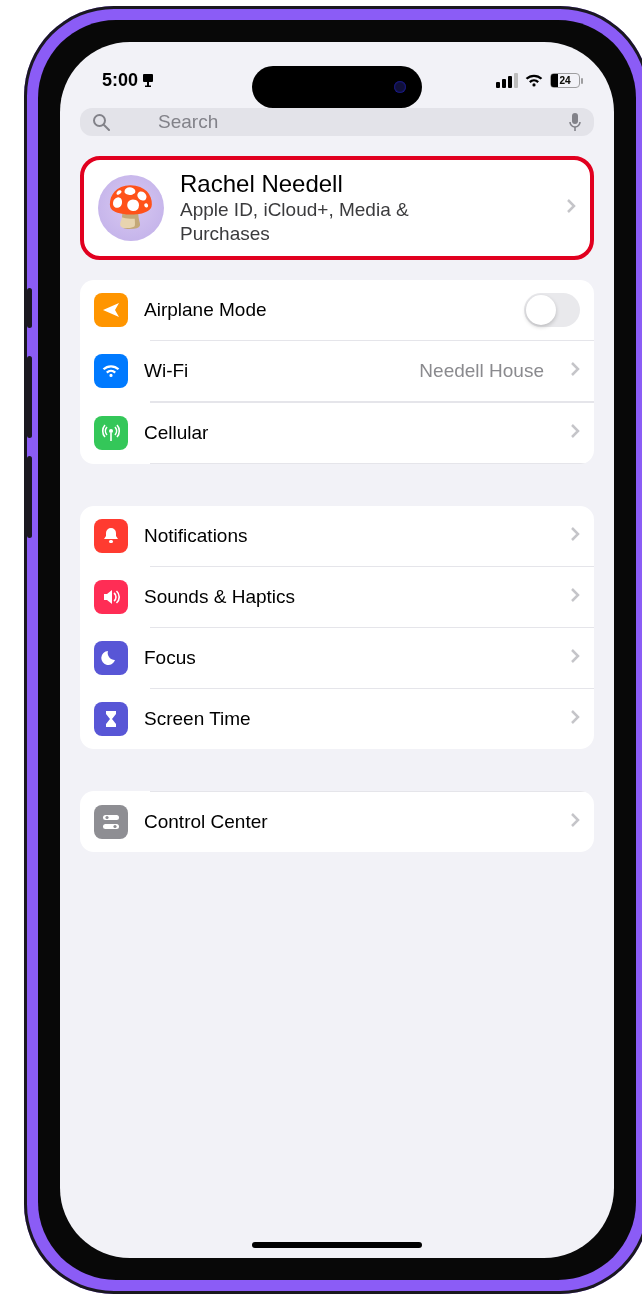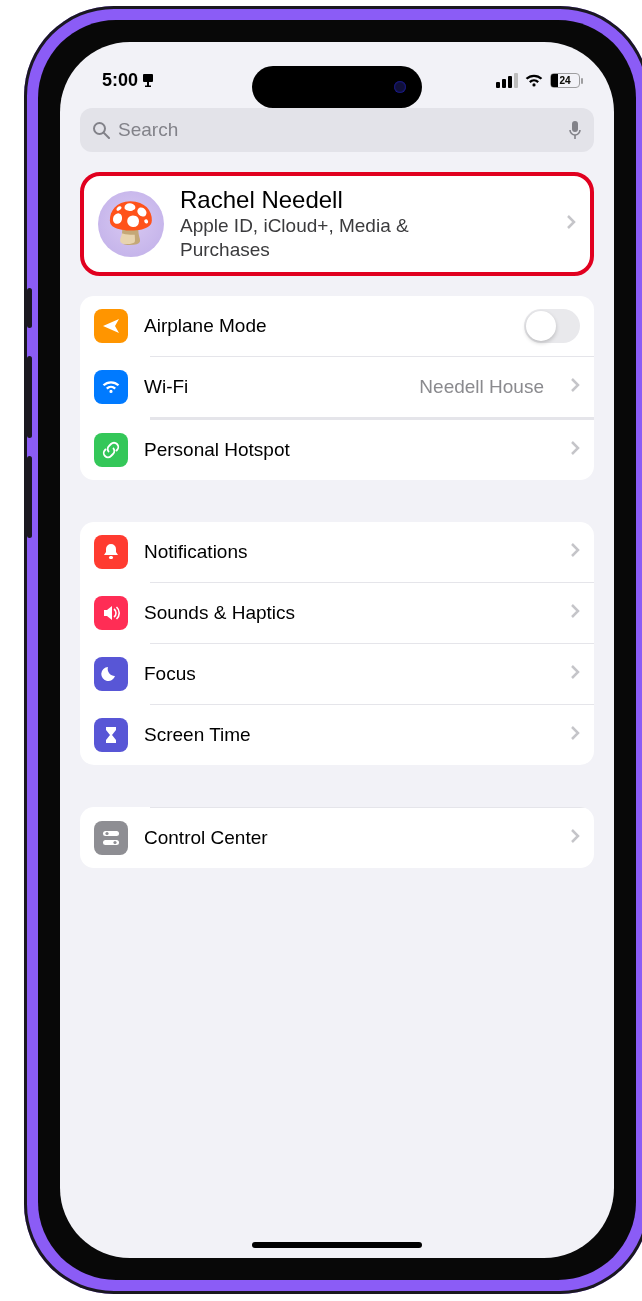--- a/index.html
+++ b/index.html
@@ -78,27 +78,28 @@
 
   
   .title {
     font-size:40px; font-weight:700; color:#000;
     padding: 58px 26px 6px 26px;
   }
 
   
   .search {
     margin: 6px 20px 0 20px;
-    height:44px;
+    height:28px;
     background:#e3e3e9;
     border-radius:12px;
     display:flex; align-items:center;
     padding:12px 12px;
     color:#828289;
     font-size:19px;
+    gap:40px;
   }
   .search .sicon{ width:18px;height:18px; margin-right:8px;}
   .search .mic{ margin-left:auto; width:14px;height:20px;}
 
   
   .group {
     margin: 20px 20px 0 20px;
     background:#fff;
     border-radius:14px;
     overflow:hidden;
@@ -255,32 +256,34 @@
               </svg>
             </div>
             <span class="label">Wi-Fi</span>
             <span class="detail">Needell House</span>
             <span class="chev"><svg viewBox="0 0 10 16">
                 <polyline points="2,2 8,8 2,14"></polyline>
               </svg></span>
           </div>
           <div class="divider"></div>
           <div class="divider"></div>
-          <div class="divider"></div>
           <div class="row">
             <div class="appicon ic-green">
               <svg viewBox="0 0 20 20">
-                <path d="M8 12a4 4 0 010-6l2-2a4 4 0 016 6l-1 1M12 8a4 4 0 010 6l-2 2a4 4 0 01-6-6l1-1" stroke="#fff" stroke-width="1.8" fill="none"></path>
-              </svg>
-            </div>
-            <span class="label">Personal Hotspot</span>
-            <span class="chev" style="margin-left: auto;"><svg viewBox="0 0 10 16">
-                <polyline points="2,2 8,8 2,14"></polyline>
-              </svg></span>
-          </div>
+                <circle cx="10" cy="8" r="2" fill="#fff"></circle>
+                <path d="M6 4a6 6 0 000 8M14 4a6 6 0 010 8M4 2a9 9 0 000 12M16 2a9 9 0 010 12" stroke="#fff" stroke-width="1.6" fill="none"></path>
+                <line x1="10" y1="10" x2="10" y2="18" stroke="#fff" stroke-width="1.6"></line>
+              </svg>
+            </div>
+            <span class="label">Cellular</span>
+            <span class="chev" style="margin-left: auto;"><svg viewBox="0 0 10 16">
+                <polyline points="2,2 8,8 2,14"></polyline>
+              </svg></span>
+          </div>
+          <div class="divider"></div>
         </div>
 
       <div class="group" style="margin-top:42px" id="g2">
           <div class="row">
             <div class="appicon ic-red">
               <svg viewBox="0 0 20 20">
                 <path d="M10 2a5 5 0 00-5 5v3l-2 3h14l-2-3V7a5 5 0 00-5-5z" fill="#fff"></path>
                 <rect x="8" y="14" width="4" height="3" rx="1.5" fill="#fff"></rect>
               </svg>
             </div>

